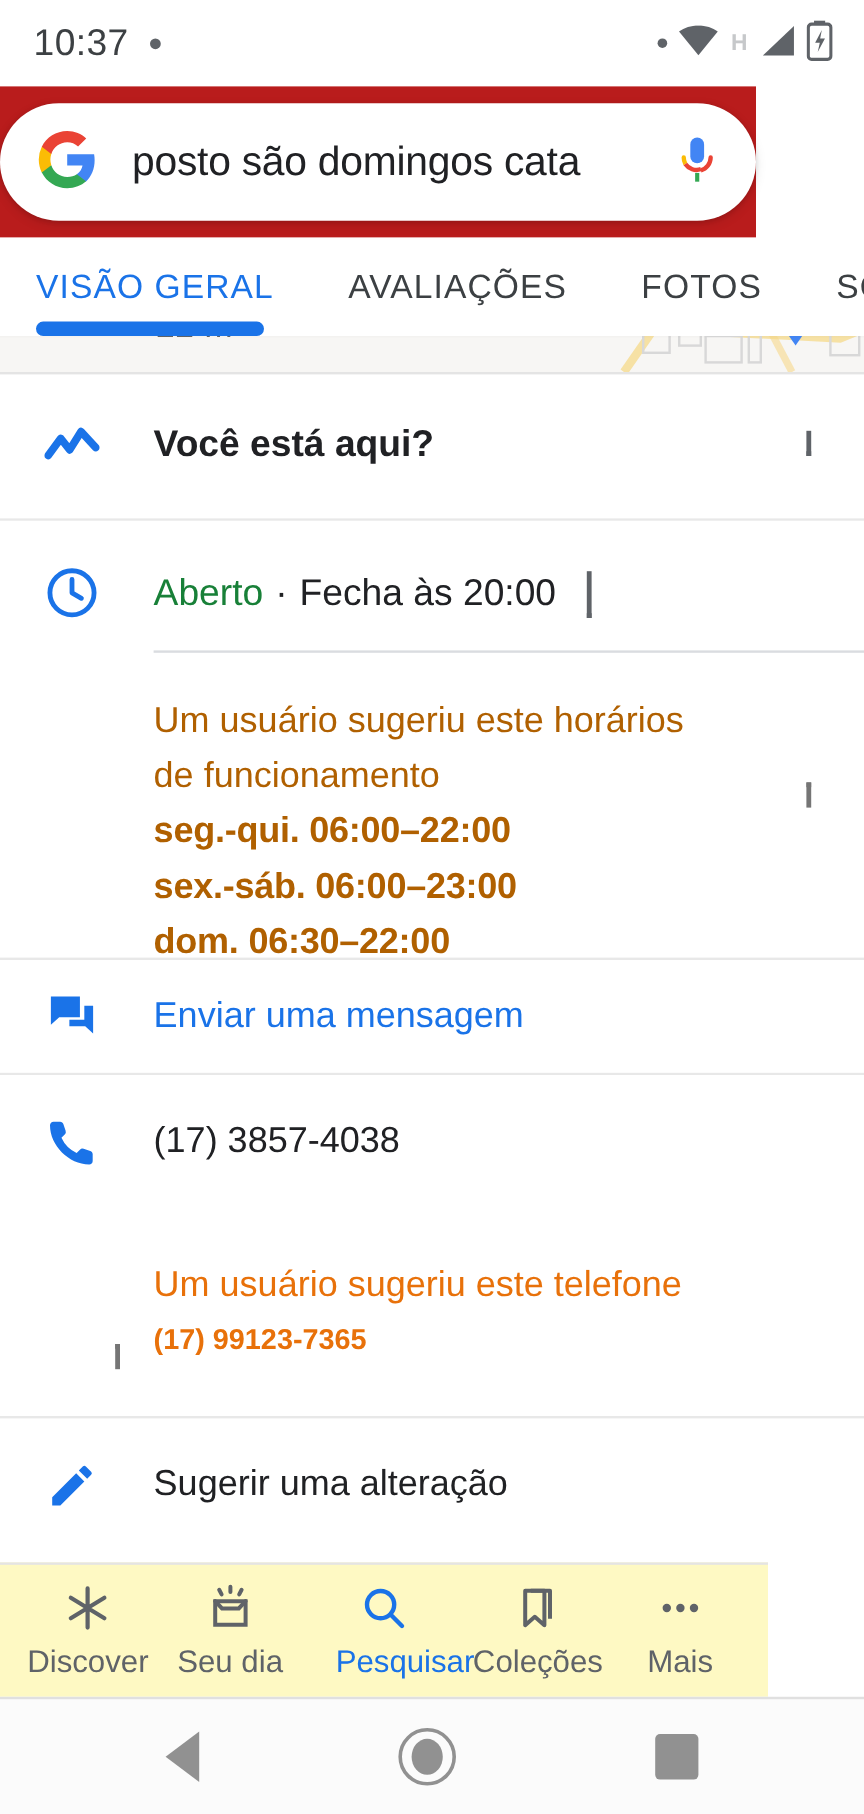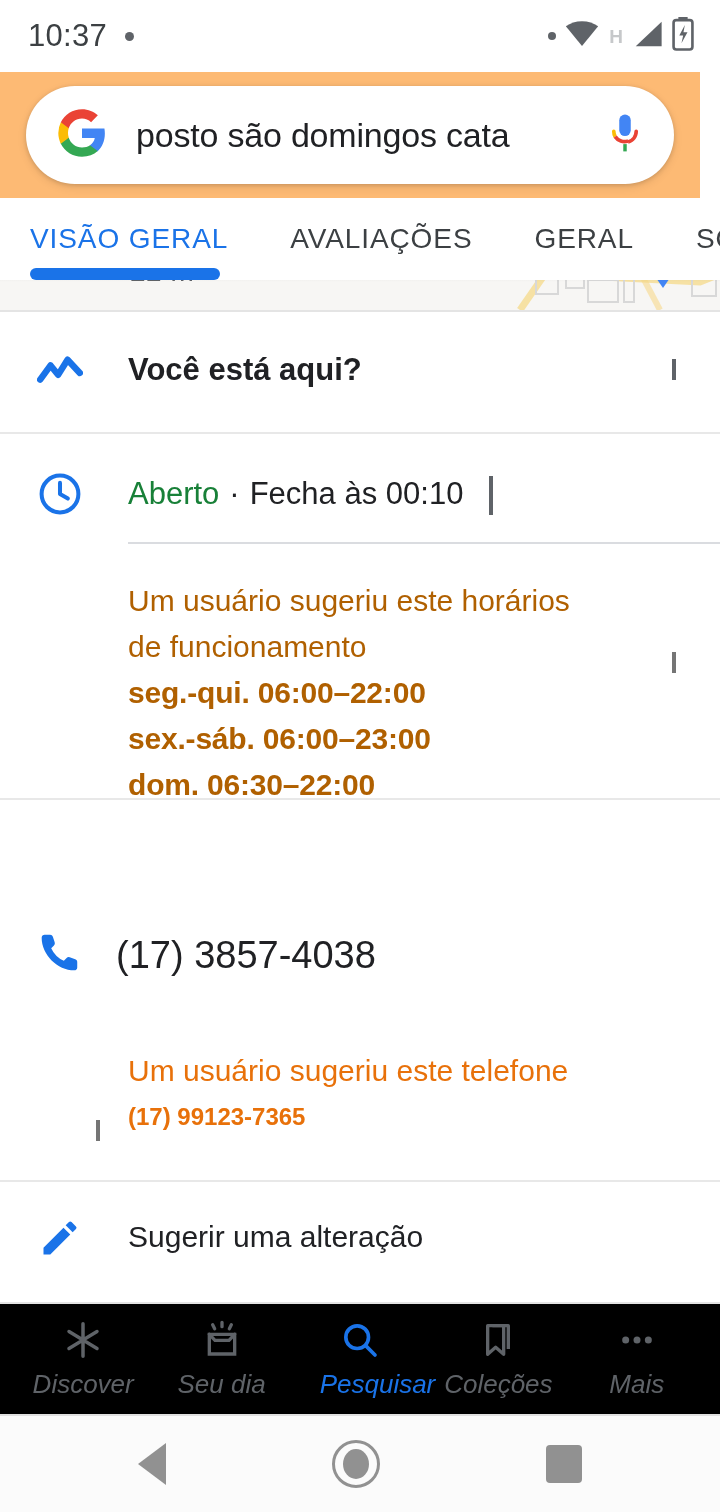--- a/index.html
+++ b/index.html
@@ -20,22 +20,22 @@
   }
   .sb-left { display: flex; align-items: center; gap: 18px; }
   .sb-clock { font-size: 31px; color: #3c4043; letter-spacing: .3px; }
   .sb-dot { width: 9px; height: 9px; border-radius: 50%; background: #5f6368; display:block; }
   .sb-right { display: flex; align-items: center; gap: 9px; }
   .sb-minidot { width: 8px; height: 8px; border-radius: 50%; background: #5f6368; }
   .sb-h { font-size: 19px; color: #c6c8ca; font-weight: 700; line-height:1; margin: 0 1px; }
 
   
   .searchwrap {
-    position: absolute; top: 72px; left: 0; width: 700px; height: 126px;
-    background: #fdba74; display: flex; align-items: center; justify-content: center;
+    position: absolute; top: 72px; left: 0; width: 630px; height: 126px;
+    background: #b91c1c; display: flex; align-items: center; justify-content: center;
   }
   .searchbar {
     width: 648px; height: 98px; background: #ffffff; border-radius: 49px;
     box-shadow: 0 1px 4px rgba(0,0,0,.14), 0 3px 10px rgba(0,0,0,.10);
     display: flex; align-items: center; padding: 0 26px 0 30px; overflow: hidden;
   }
   .search-text {
     flex: 1; font-size: 34px; color: #202124; margin-left: 28px;
     white-space: nowrap; overflow: hidden; letter-spacing: -.2px;
   }
@@ -117,38 +117,37 @@
   .r-hours .trail { position: absolute; right: 44px; top: 222px; }
 
   
   .r-msg { top: 800px; height: 96px; }
   .r-msg .row-icon { top: 24px; }
   .r-msg .row-label { top: 30px; color: #1a73e8; font-size: 30px; }
 
   
   .r-phone { top: 896px; height: 286px; }
   .r-phone .row-icon { top: 32px; }
-  .r-phone .phone-num { position: absolute; left: 116px; top: 38px; font-size: 38px; color: #202124; }
+  .r-phone .phone-num { position: absolute; left: 128px; top: 38px; font-size: 30px; color: #202124; }
   .phone-suggest { position: absolute; left: 128px; top: 128px; width: 520px; }
   .phone-note { font-size: 30px; line-height: 46px; color: #e8710a; margin-top: 24px; }
   .phone-alt { font-size: 24px; line-height: 46px; color: #e8710a; font-weight: 700; }
   .r-phone .trail-lone { position: absolute; left: 96px; top: 228px; }
 
   
   .r-edit { top: 1184px; height: 110px; }
   .r-edit .row-icon { top: 30px; }
   .r-edit .row-label { top: 36px; font-size: 30px; }
 
   
   .bottomnav {
-    position: absolute; left: 0; top: 1302px; width: 720px; height: 112px;
-    background: #000000; display: flex; align-items: center;
+    position: absolute; left: 0; top: 1302px; width: 640px; height: 112px;
+    background: #fef9c3; display: flex; align-items: center;
     justify-content: space-around; padding: 0 14px;
     border-top: 2px solid #e4e4e4;
-    font-style: italic;
   }
   .navitem {
     display: flex; flex-direction: column; align-items: center;
     gap: 8px; width: 138px;
   }
   .navitem .ico { height: 42px; display: flex; align-items: center; justify-content: center; }
   .navitem .lbl { font-size: 26px; color: #5f6368; white-space: nowrap; }
   .navitem.active .lbl { color: #1a73e8; margin-left: 35px; }
 
   
@@ -237,21 +236,21 @@
       <path d="M652 0 h22 l-11 16 z" fill="#4285F4"></path>
     </svg>
     <span class="map-scale">22 m</span>
     <div class="map-shade"></div>
   </div>
   <div class="sliver-divider"></div>
 
   <div class="tabbar">
     <span class="tab active">VISÃO GERAL</span>
     <span class="tab">AVALIAÇÕES</span>
-    <span class="tab">GERAL</span>
+    <span class="tab">FOTOS</span>
     <span class="tab">SOBRE</span>
   </div>
   <div class="tab-underline"></div>
 
   <div class="row r-here">
     <span class="row-icon">
       <svg width="46" height="34" viewBox="0 0 24 18">
         <path d="M1.5 13 L7 5.5 L11 10.5 L16 2.5 L22.5 9.5" stroke="#1a73e8" stroke-width="3.4" fill="none" stroke-linecap="round" stroke-linejoin="round"></path>
       </svg>
     </span>
@@ -263,34 +262,44 @@
   <div class="row r-hours">
     <span class="row-icon">
       <svg width="46" height="46" viewBox="0 0 24 24">
         <circle cx="12" cy="12" r="9.6" fill="none" stroke="#1a73e8" stroke-width="2.1"></circle>
         <path d="M12 6.2 V12 L16.1 14.4" stroke="#1a73e8" stroke-width="2.1" fill="none" stroke-linecap="round" stroke-linejoin="round"></path>
       </svg>
     </span>
     <span class="hours-head">
       <span class="hours-open">Aberto</span>
       <span class="hours-close">·</span>
-      <span class="hours-close">Fecha às 00:10</span>
+      <span class="hours-close">Fecha às 20:00</span>
       <span class="hours-chev"><span class="chev-down"></span></span>
     </span>
     <div class="divider inset" style="top:108px"></div>
     <div class="suggest-block">
       <div class="suggest-note">Um usuário sugeriu este horários de funcionamento</div>
       <div class="suggest-line">seg.-qui. 06:00–22:00</div>
       <div class="suggest-line">sex.-sáb. 06:00–23:00</div>
       <div class="suggest-line">dom. 06:30–22:00</div>
     </div>
     <span class="trail"><span class="chev-right"></span></span>
     <div class="divider" style="top:364px"></div>
   </div>
 
+  <div class="row r-msg">
+    <span class="row-icon">
+      <svg width="44" height="44" viewBox="0 0 24 24">
+        <path d="M2.4 2.4h13.2v9.4H6.2L2.4 15.2V2.4z" fill="#1a73e8"></path>
+        <path d="M17.6 6.6h4v12.6l-3.6-3.3h-7.2V13h6.8V6.6z" fill="#1a73e8"></path>
+      </svg>
+    </span>
+    <span class="row-label">Enviar uma mensagem</span>
+    <div class="divider" style="top:94px"></div>
+  </div>
 
   <div class="row r-phone">
     <span class="row-icon">
       <svg width="44" height="44" viewBox="0 0 24 24">
         <path d="M6.6 2.6c.7 0 1.3.4 1.5 1.1l1 3a1.6 1.6 0 0 1-.4 1.7L7.2 9.9a14 14 0 0 0 6.9 6.9l1.5-1.5a1.6 1.6 0 0 1 1.7-.4l3 1c.7.2 1.1.8 1.1 1.5v3c0 .9-.7 1.6-1.6 1.6C10.6 22 2 13.4 2 4.2c0-.9.7-1.6 1.6-1.6h3z" fill="#1a73e8"></path>
       </svg>
     </span>
     <span class="phone-num">(17) 3857-4038</span>
     <div class="phone-suggest">
       <div class="phone-note">Um usuário sugeriu este telefone</div>

